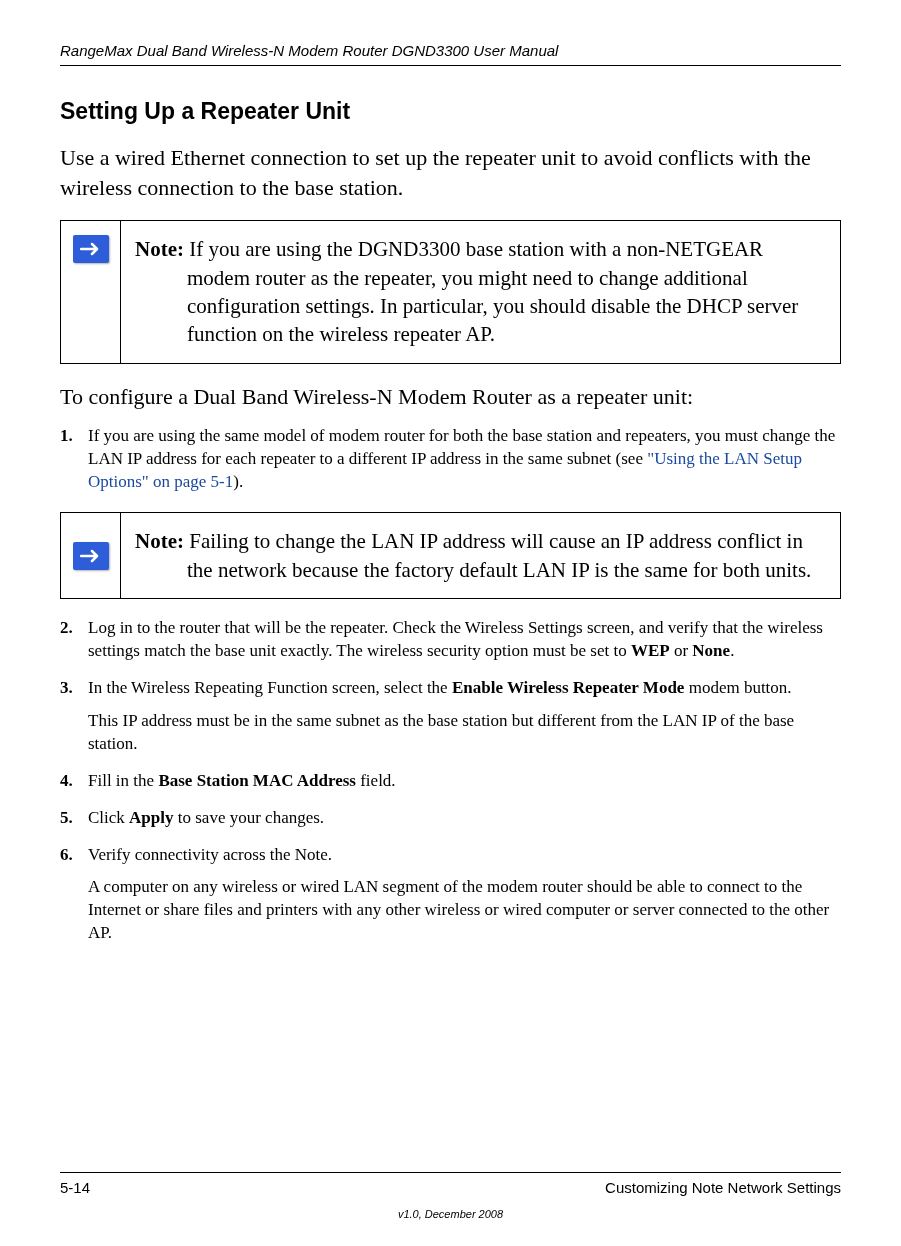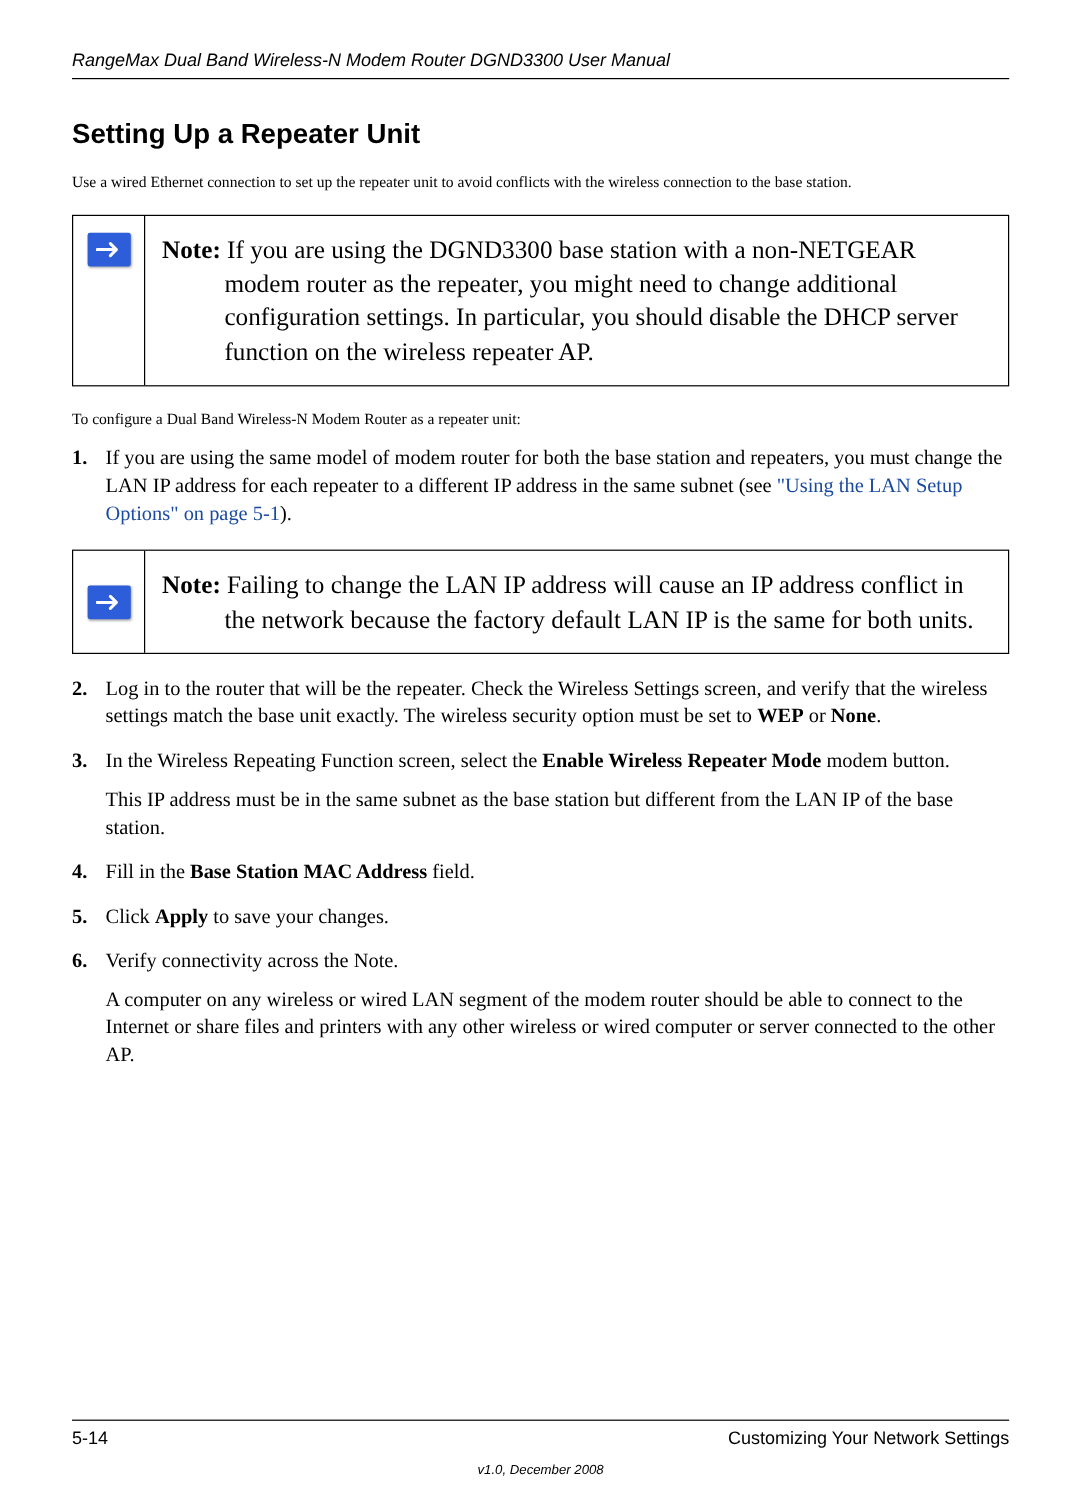--- a/index.html
+++ b/index.html
@@ -25,21 +25,21 @@
       border-bottom: 1px solid #000;
     }
     .section-heading {
       font-family: Arial, Helvetica, sans-serif;
       font-weight: bold;
       font-size: 23px;
       margin-top: 32px;
       margin-bottom: 18px;
     }
     .body-text {
-      font-size: 13px;
+      font-size: 22px;
       line-height: 1.35;
       margin-bottom: 14px;
     }
     .note-box {
       border: 1px solid #000;
       display: flex;
       margin: 18px 0;
     }
     .note-icon-cell {
       border-right: 1px solid #000;
@@ -99,21 +99,21 @@
       padding-left: 0;
     }
     .link-text {
       color: #1a4aa0;
     }
     .bold {
       font-weight: bold;
     }
     .footer {
       position: absolute;
-      bottom: 15px;
+      bottom: 26px;
       left: 60px;
       right: 60px;
     }
     .footer-line {
       border-top: 1px solid #000;
       display: flex;
       justify-content: space-between;
       font-family: Arial, Helvetica, sans-serif;
       font-size: 15px;
       padding-top: 6px;
@@ -190,16 +190,16 @@
 
   <li>
     <span>Verify connectivity across the Note.</span>
     <p class="li-sub">A computer on any wireless or wired LAN segment of the modem router should be able to connect to the Internet or share files and printers with any other wireless or wired computer or server connected to the other AP.</p>
   </li>
 </ol>
 
 <div class="footer">
   <div class="footer-line">
     <span>5-14</span>
-    <span>Customizing Your Network Settings</span>
+    <span>Customizing Note Network Settings</span>
   </div>
   <div class="footer-version">v1.0, December 2008</div>
 </div>
 
 </body></html>

